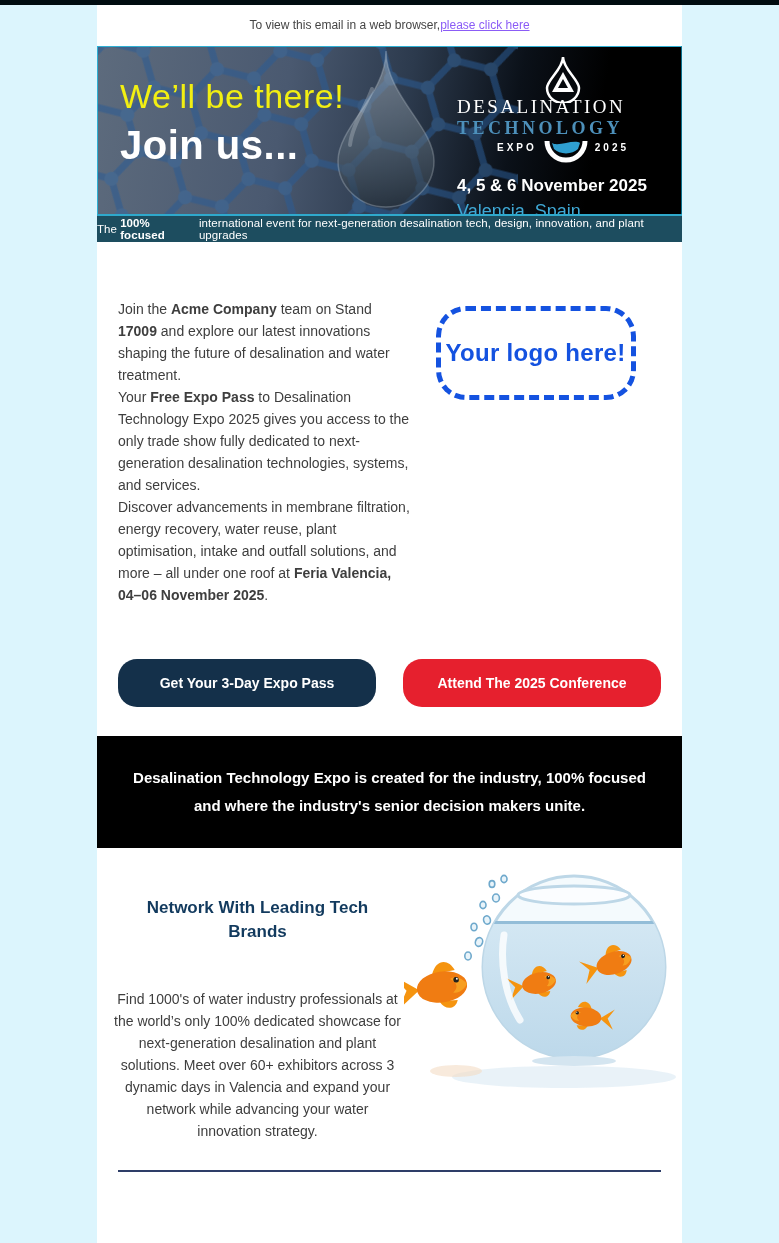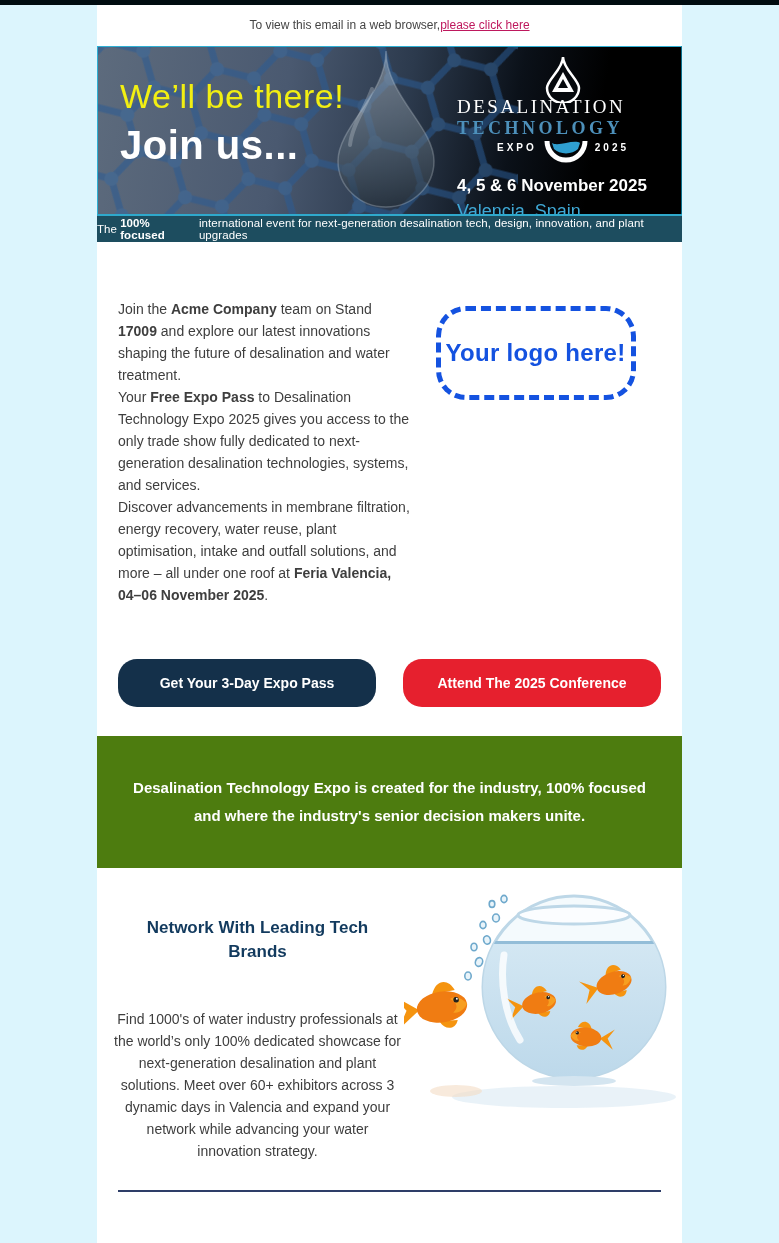--- a/index.html
+++ b/index.html
@@ -7,21 +7,21 @@
   body {
     width:779px; height:1243px; overflow:hidden; position:relative;
     background:#dcf5fd;
     font-family:"Liberation Sans", sans-serif;
   }
   .top-black-bar { position:absolute; top:0; left:0; width:779px; height:5px; background:#000c10; z-index:20; }
   .email-col { width:585px; margin:0 auto; background:#ffffff; min-height:1243px; position:relative; }
 
   
   .notice { height:46px; display:flex; align-items:center; justify-content:center; font-size:12px; color:#454545; padding-top:4px; }
-  .notice .lnk { color:#be185d; text-decoration:underline; margin-left:0; cursor:pointer; }
+  .notice .lnk { color:#8b5cf6; text-decoration:underline; margin-left:0; cursor:pointer; }
 
   
   .banner { position:relative; height:168px; overflow:hidden;
     background:linear-gradient(100deg,#5d6b7d 0%,#4a5970 32%,#2c3a4d 52%,#0b1119 70%,#000 84%);
     border-top:1px solid #2fb0d4; border-left:1px solid #2fb0d4; border-right:1px solid #0a6f8c; }
   .lattice { position:absolute; left:-10px; top:-10px; opacity:.55; }
   .hero-drop { position:absolute; left:228px; top:2px; opacity:.75; }
   .hero-headline { position:absolute; left:22px; top:30px; color:#f2ef12; font-size:34px; font-weight:500; letter-spacing:.5px; }
   .hero-sub { position:absolute; left:22px; top:76px; color:#ffffff; font-size:40px; font-weight:bold; letter-spacing:.5px; }
 
@@ -50,21 +50,21 @@
     color:#1452e0; font-weight:bold; font-size:24px; line-height:28px; letter-spacing:.3px; }
 
   
   .btn-row { display:flex; justify-content:space-between; padding:0 21px; margin-top:53px; }
   .btn { width:258px; height:48px; border:none; border-radius:19px; color:#fff; font-weight:bold; font-size:14px;
     display:flex; align-items:center; justify-content:center; cursor:pointer; font-family:"Liberation Sans",sans-serif; }
   .btn-navy { background:#14304a; }
   .btn-red { background:#e6202e; }
 
   
-  .band { margin-top:29px; background:#4d7c0f; height:132px; display:flex; align-items:center; justify-content:center;
+  .band { margin-top:29px; background:#000000; height:112px; display:flex; align-items:center; justify-content:center;
     color:#fff; font-weight:bold; font-size:15px; line-height:28px; text-align:center; padding:0 34px; }
 
   
   .network { display:flex; padding:46px 0 0 14px; }
   .network-left { width:302px; text-align:center; }
   .network-title { color:#123a5e; font-weight:bold; font-size:17px; line-height:24px; margin:2px 10px 44px; }
   .network-body { font-size:14px; color:#3e3e3e; line-height:22px; margin:0 2px; }
   .network-right { flex:1; margin-top:-29px; position:relative; }
 
   .divider { width:543px; margin:28px auto 0; border-top:2px solid #2e3e68; height:0; }

